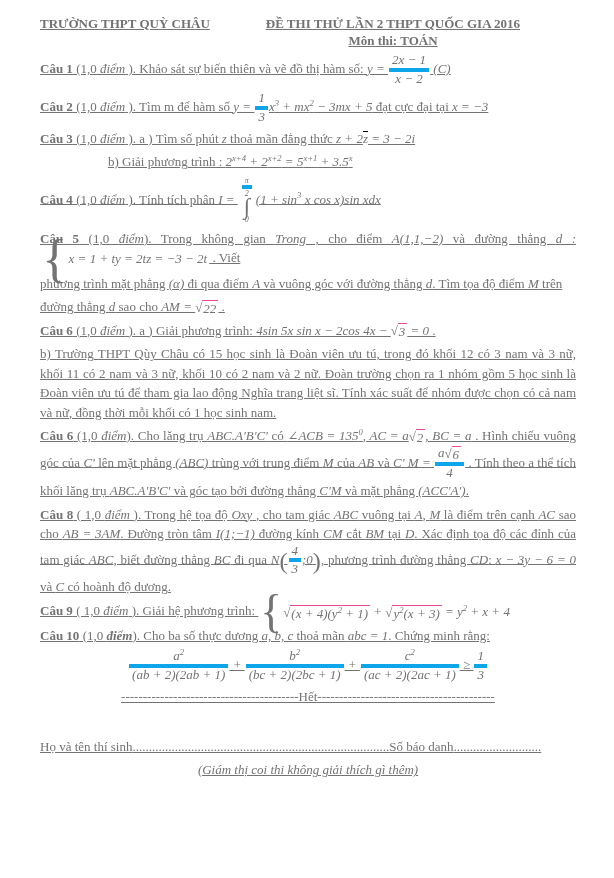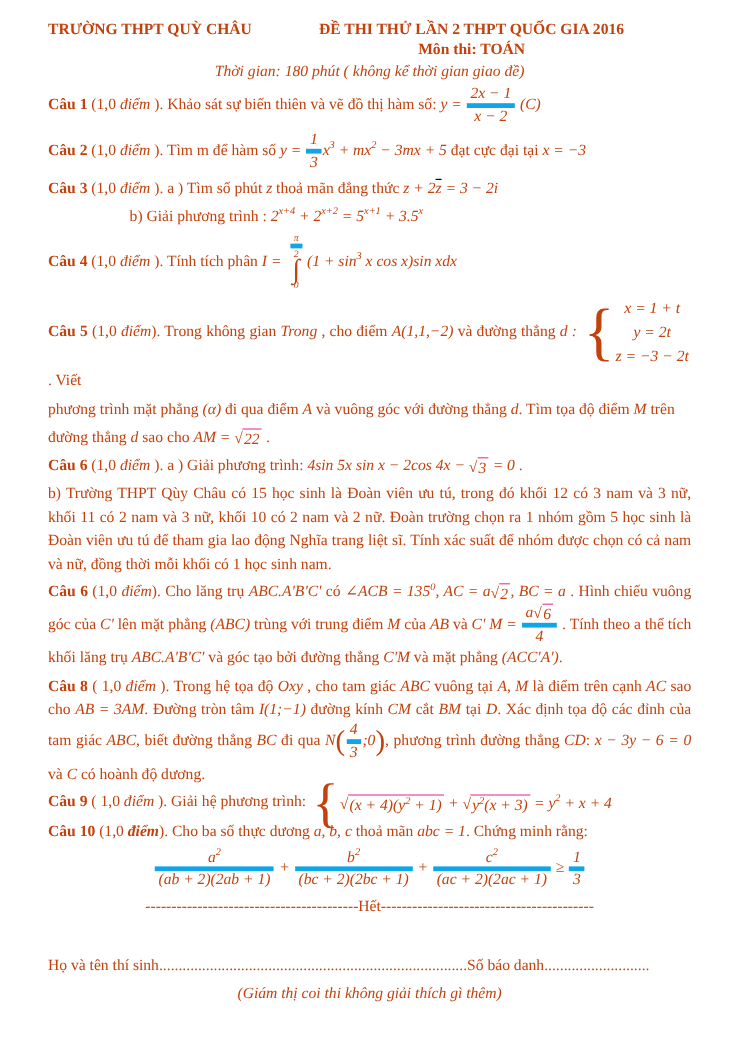--- a/index.html
+++ b/index.html
@@ -1,21 +1,22 @@
 <!DOCTYPE html>
 <html><head>
 <meta charset="utf-8">
 <style>
   html,body{margin:0;padding:0;background:#ffffff;}
   .page{
     width:614px;height:878px;box-sizing:border-box;
-    background:#ffffff;color:#c2410c;
+    background:#ffffff;color:#737373;
     padding:16px 38px 0 40px;overflow:hidden;
     font-family:"Liberation Serif","DejaVu Serif",serif;
     font-size:13px;
+    text-decoration:underline;
   }
   .b{font-weight:bold;}
   .i{font-style:italic;}
   
   .hdr-row{display:flex;align-items:baseline;}
   .school{font-weight:bold;white-space:nowrap;}
   .title{flex:1;text-align:center;font-weight:bold;}
   .subject{font-weight:bold;text-align:center;padding-left:170px;margin-top:1px;}
   .duration{font-style:italic;text-align:center;margin-top:2px;margin-bottom:4px;}
   
@@ -24,38 +25,37 @@
   .sup{vertical-align:super;font-size:66%;line-height:0;}
   .frac{display:inline-block;vertical-align:middle;text-align:center;line-height:1.15;padding:0 1px;}
   .frac .num,.frac .den{display:block;padding:0 3px;}
   .frac .den{border-top:4px solid #0ea5e9;}
   .ovl{display:inline-block;border-top:1px solid #000;line-height:1.1;}
   .sqrt{display:inline-flex;align-items:stretch;vertical-align:middle;white-space:nowrap;}
   .rsign{font-style:normal;line-height:1.2;}
   .rbar{border-top:1px solid #ec4899;display:inline-block;padding:0 2px 0 1px;line-height:1.2;}
   .cases{display:inline-flex;align-items:center;vertical-align:middle;margin:0 2px;}
   .brace{line-height:0;font-style:normal;margin-right:1px;}
-  .cases-col{display:inline-flex;flex-direction:column;text-align:center;}
+  .cases-col{display:inline-flex;flex-direction:row;text-align:center;}
   .cases-row{display:block;line-height:1.55;white-space:nowrap;}
   .intgrl{display:inline-flex;flex-direction:column;align-items:center;vertical-align:middle;line-height:1;margin:0 3px;}
   .ilim{font-size:62%;line-height:1.05;}
   .isign{font-size:1.75em;line-height:0.8;font-style:normal;}
   .bigp{font-size:1.85em;vertical-align:middle;line-height:0;font-style:normal;}
 </style>
 </head>
 <body>
 
 <div class="page">
   <div class="header">
     <div class="hdr-row">
       <span class="school">TRƯỜNG THPT QUỲ CHÂU</span>
       <span class="title">ĐỀ THI THỬ LẦN 2 THPT QUỐC GIA 2016</span>
     </div>
     <div class="subject">Môn thi: TOÁN</div>
-    <div class="duration">Thời gian: 180 phút  ( không kể thời gian giao đề)</div>
   </div>
   <div id="doc-body">
       <p><span class="b">Câu 1</span><span> (1,0 </span><span class="i">điểm</span><span> ). Khảo sát sự biến thiên và vẽ đồ thị hàm số: </span><span class="math">y = </span><span class="frac"><span class="num"><span class="math">2x − 1</span></span><span class="den"><span class="math">x − 2</span></span></span><span>   </span><span class="i">(C)</span></p>
       <p><span class="b">Câu 2</span><span> (1,0 </span><span class="i">điểm</span><span> ). Tìm m để hàm số  </span><span class="math">y = </span><span class="frac"><span class="num"><span class="math">1</span></span><span class="den"><span class="math">3</span></span></span><span class="math">x</span><span class="math sup">3</span><span class="math"> + mx</span><span class="math sup">2</span><span class="math"> − 3mx + 5</span><span> đạt cực đại tại </span><span class="math">x = −3</span></p>
       <p><span class="b">Câu 3</span><span> (1,0 </span><span class="i">điểm</span><span> ). a ) Tìm số phút </span><span class="math">z</span><span>  thoả mãn đẳng thức  </span><span class="math">z + 2</span><span class="math ovl">z</span><span class="math"> = 3 − 2i</span></p>
       <p style="padding-left: 68px;"><span>b) Giải phương trình :  </span><span class="math">2</span><span class="math sup">x+4</span><span class="math"> + 2</span><span class="math sup">x+2</span><span class="math"> = 5</span><span class="math sup">x+1</span><span class="math"> + 3.5</span><span class="math sup">x</span></p>
       <p><span class="b">Câu 4</span><span> (1,0 </span><span class="i">điểm</span><span> ). Tính tích phân </span><span class="math">I = </span><span class="intgrl">
           <span class="ilim"><span class="frac"><span class="num"><span class="math">π</span></span><span class="den"><span class="math">2</span></span></span></span>
           <span class="isign">∫</span>
           <span class="ilim"><span class="math">0</span></span>

